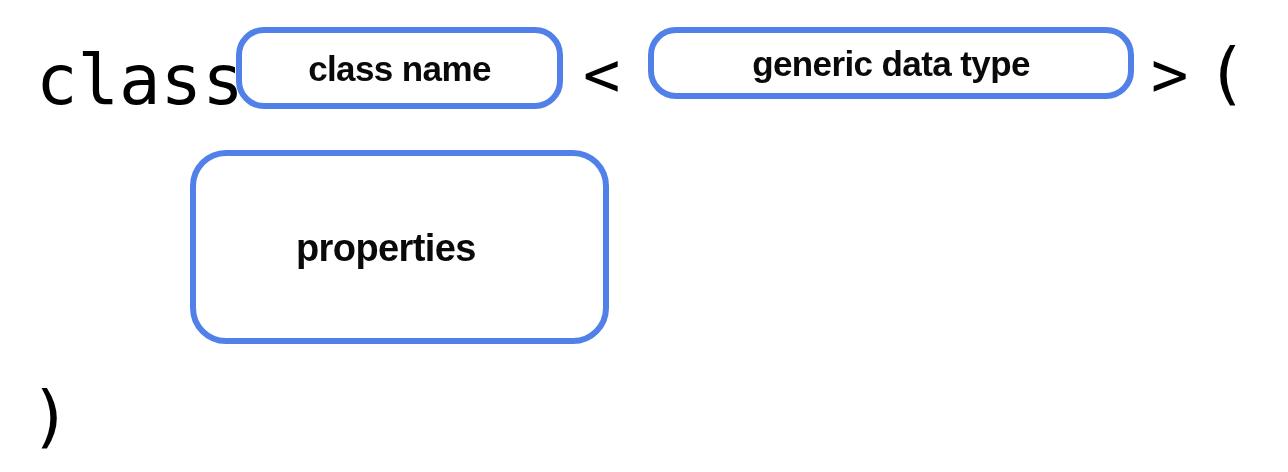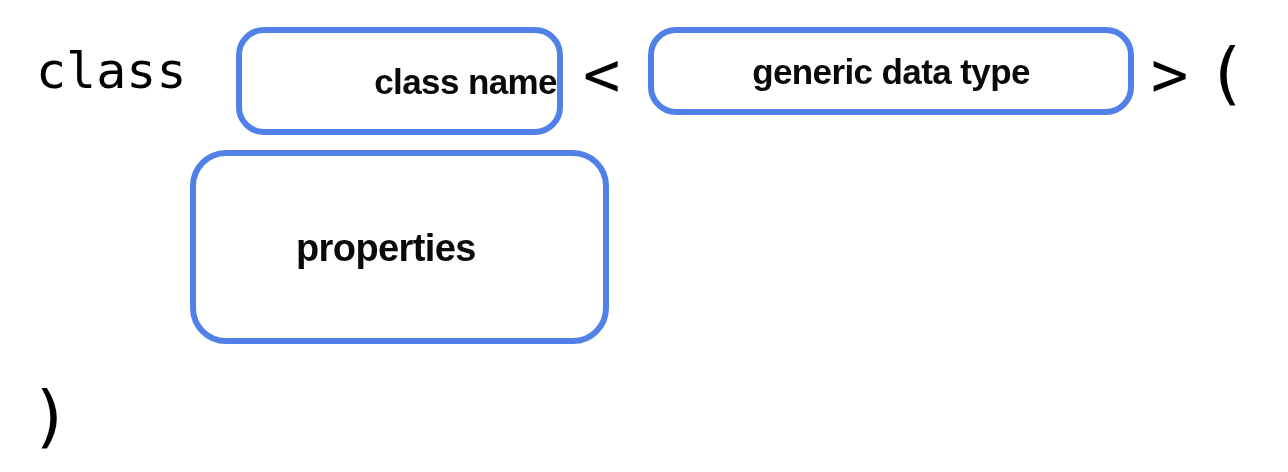--- a/index.html
+++ b/index.html
@@ -25,21 +25,21 @@
     font-family: "DejaVu Sans Mono", "Liberation Mono", monospace;
     color: #000000;
     white-space: pre;
     line-height: 1;
     font-weight: 400;
     -webkit-font-smoothing: antialiased;
   }
   #kw-class {
     left: 36px;
     top: 46px;
-    font-size: 50px;
+    font-size: 69px;
     letter-spacing: 0px;
   }
   #angle-open {
     left: 583px;
     top: 44px;
     font-size: 62px;
   }
   #angle-close {
     left: 1151px;
     top: 44px;
@@ -72,31 +72,30 @@
     color: #0a0a0a;
     letter-spacing: -0.6px;
     white-space: nowrap;
     line-height: 1;
   }
 
   #slot-class-name {
     left: 236px;
     top: 27px;
     width: 327px;
-    height: 108px;
+    height: 82px;
     border-radius: 28px;
-    justify-content: flex-end;
   }
   #slot-class-name .slot-label { font-size: 35px; }
 
   #slot-generic-type {
     left: 648px;
     top: 27px;
     width: 486px;
-    height: 88px;
+    height: 72px;
     border-radius: 28px;
   }
   #slot-generic-type .slot-label { font-size: 35px; }
 
   #slot-properties {
     left: 190px;
     top: 150px;
     width: 419px;
     height: 194px;
     border-radius: 36px;

